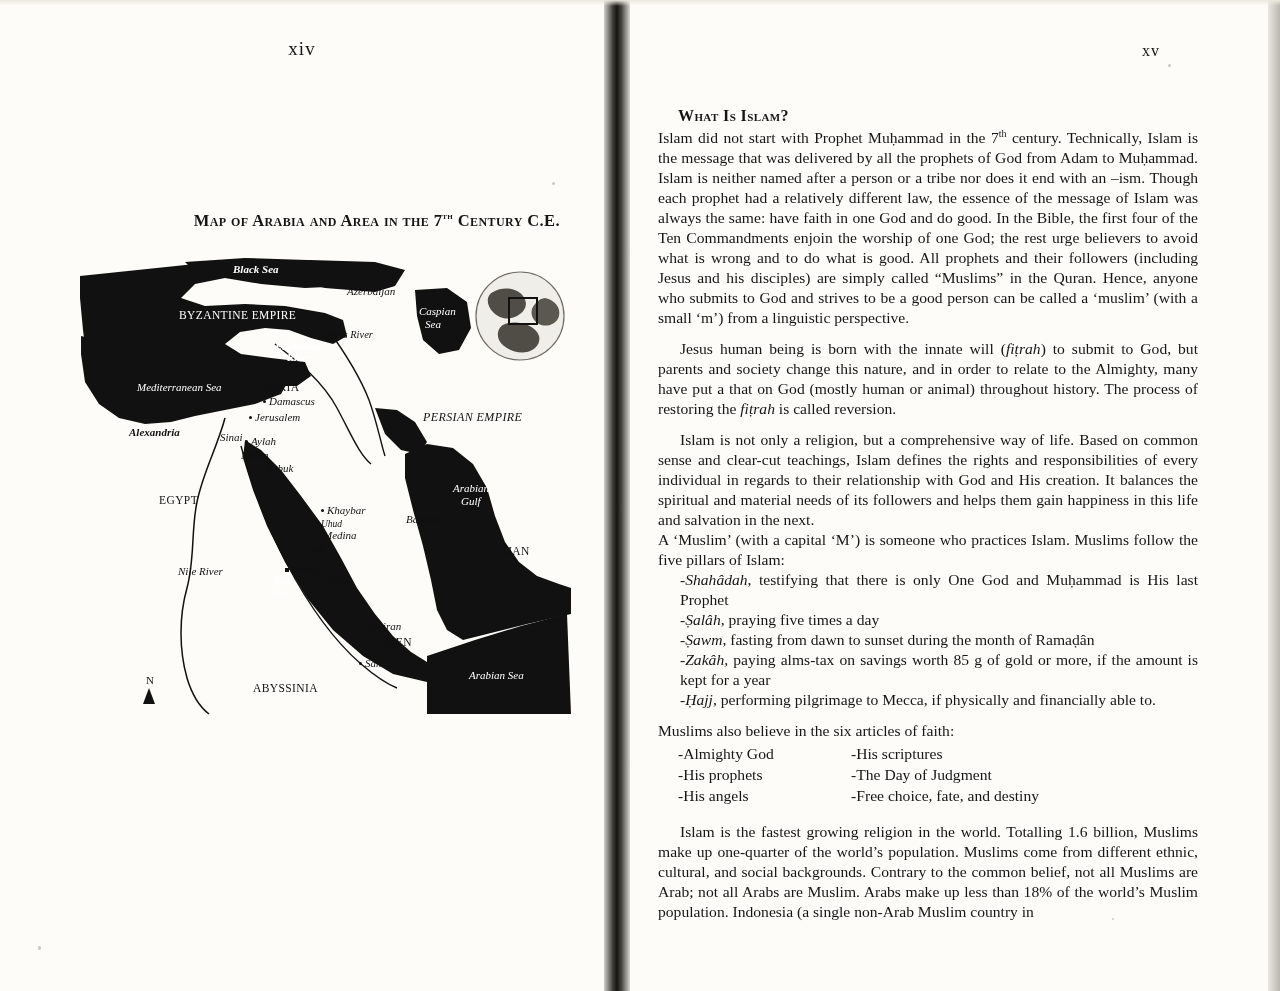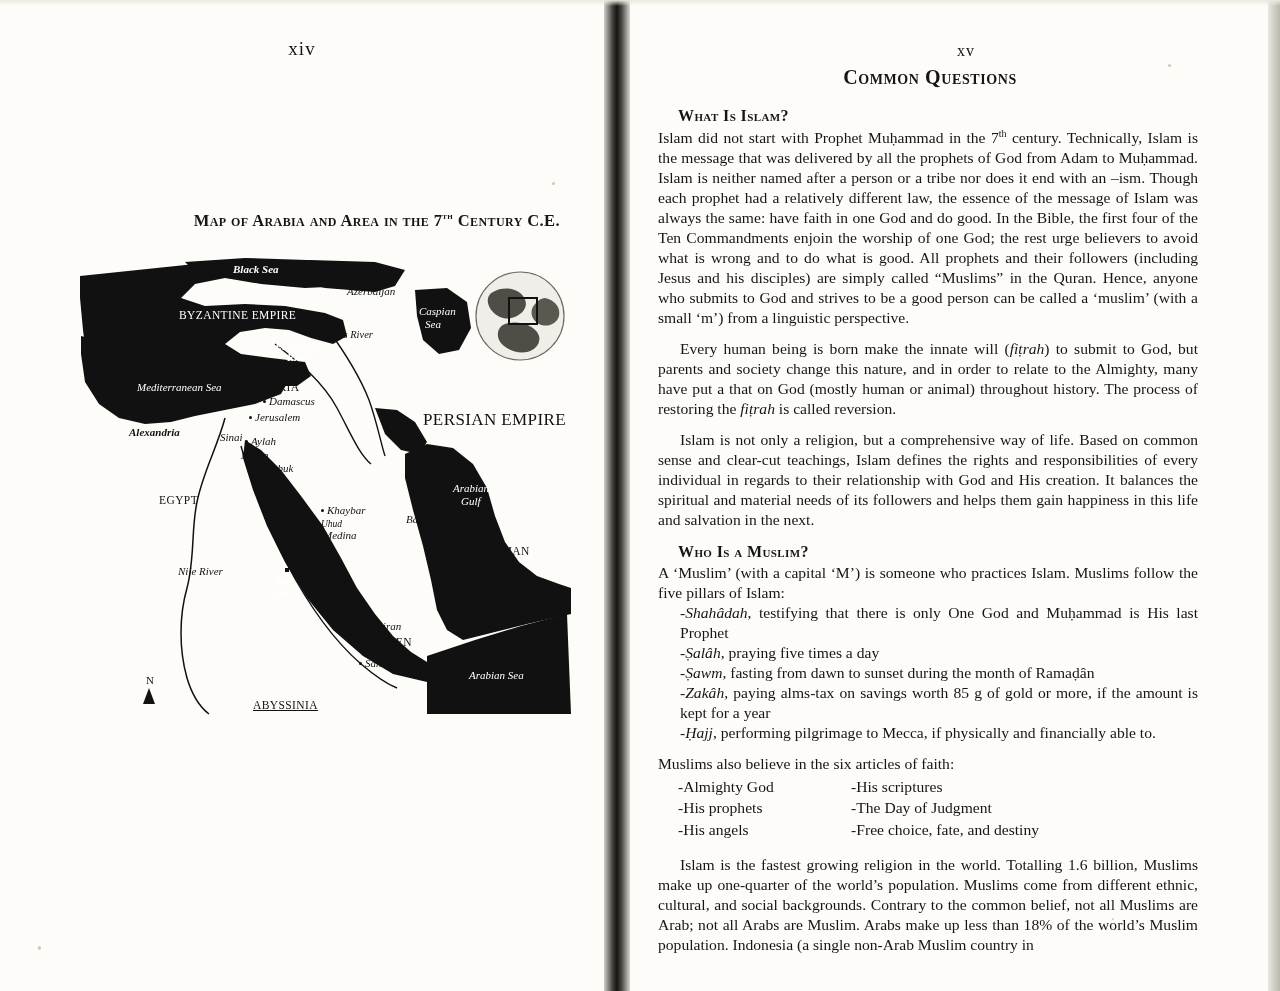--- a/index.html
+++ b/index.html
@@ -79,22 +79,22 @@
     font-family: "Liberation Serif", serif;
     white-space: nowrap;
     line-height: 1;
   }
   .lbl-water { font-style: italic; }
   .lbl-empire { font-variant: small-caps; letter-spacing: 0.4px; }
 
   
   .folio-right {
     position: absolute;
-    left: 696px; top: 42px; width: 540px;
-    text-align: center;
+    left: 620px; top: 42px; width: 540px;
+    text-align: right;
     font-size: 16px;
     letter-spacing: 1px;
   }
   .chap-title {
     position: absolute;
     left: 660px; top: 66px; width: 540px;
     text-align: center;
     font-size: 20px;
     font-variant: small-caps;
     font-weight: bold;
@@ -245,21 +245,21 @@
       <span class="map-label lbl-empire" style="left:104px; top:52px; font-size:11.5px; color:#ffffff;">BYZANTINE EMPIRE</span>
       <span class="map-label lbl-water" style="left:344px; top:48px; font-size:11px; color:#ffffff;">Caspian</span>
       <span class="map-label lbl-water" style="left:350px; top:61px; font-size:11px; color:#ffffff;">Sea</span>
       <span class="map-label lbl-water" style="left:248px; top:72px; font-size:10.5px; color:#111;">Tigris River</span>
       <span class="map-label lbl-water" style="left:200px; top:84px; font-size:10.5px; font-weight:bold; color:#ffffff;">Euphrates</span>
       <span class="map-label lbl-water" style="left:212px; top:95px; font-size:10.5px; font-weight:bold; color:#ffffff;">River</span>
       <span class="map-label lbl-water" style="left:62px; top:124px; font-size:11px; color:#ffffff;">Mediterranean Sea</span>
       <span class="map-label lbl-empire" style="left:188px; top:124px; font-size:11.5px; color:#111;">SYRIA</span>
       <span class="map-label lbl-water" style="left:194px; top:138px; font-size:11px; color:#111;">Damascus</span>
       <span class="map-label lbl-water" style="left:180px; top:154px; font-size:11px; color:#111;">Jerusalem</span>
-      <span class="map-label lbl-empire" style="left:348px; top:153px; font-size:17px; color:#111;">PERSIAN EMPIRE</span>
+      <span class="map-label lbl-empire" style="left:348px; top:153px; font-size:12px; color:#111;font-style:italic;">PERSIAN EMPIRE</span>
       <span class="map-label lbl-water" style="left:54px; top:169px; font-size:11px; color:#111;font-weight:bold;">Alexandria</span>
       <span class="map-label lbl-water" style="left:145px; top:174px; font-size:11px; color:#111;">Sinai</span>
       <span class="map-label lbl-water" style="left:176px; top:178px; font-size:11px; color:#111;">Aylah</span>
       <span class="map-label lbl-water" style="left:166px; top:194px; font-size:9.5px; color:#111;">Midian</span>
       <span class="map-label lbl-water" style="left:192px; top:205px; font-size:11px; color:#111;">Tabuk</span>
       <span class="map-label lbl-empire" style="left:84px; top:237px; font-size:11.5px; color:#111;">EGYPT</span>
       <span class="map-label lbl-water" style="left:252px; top:247px; font-size:11px; color:#111;">Khaybar</span>
       <span class="map-label lbl-water" style="left:378px; top:225px; font-size:11px; color:#ffffff;">Arabian</span>
       <span class="map-label lbl-water" style="left:386px; top:238px; font-size:11px; color:#ffffff;">Gulf</span>
       <span class="map-label lbl-water" style="left:246px; top:262px; font-size:9.5px; color:#111;">Uhud</span>
@@ -269,49 +269,47 @@
       <span class="map-label lbl-empire" style="left:418px; top:288px; font-size:11.5px; color:#111;">OMAN</span>
       <span class="map-label lbl-water" style="left:103px; top:308px; font-size:11px; color:#111;">Nile River</span>
       <span class="map-label" style="left:216px; top:306px; font-size:11px; color:#111;">Mecca</span>
       <span class="map-label lbl-water" style="left:199px; top:317px; font-size:11px; color:#ffffff;">Red</span>
       <span class="map-label lbl-water" style="left:198px; top:330px; font-size:11px; color:#ffffff;">Sea</span>
       <span class="map-label lbl-water" style="left:253px; top:317px; font-size:11px; color:#111;">Ta'if</span>
       <span class="map-label lbl-water" style="left:295px; top:363px; font-size:11px; color:#111;">Najran</span>
       <span class="map-label lbl-empire" style="left:294px; top:379px; font-size:11.5px; color:#111;">YEMEN</span>
       <span class="map-label lbl-water" style="left:290px; top:400px; font-size:11px; color:#111;">Sanaa</span>
       <span class="map-label lbl-water" style="left:394px; top:412px; font-size:11px; color:#ffffff;">Arabian Sea</span>
-      <span class="map-label lbl-empire" style="left:178px; top:442px; font-size:11.5px; color:#111;text-decoration:underline;">ABYSSINIA</span>
+      <span class="map-label lbl-empire" style="left:178px; top:425px; font-size:11.5px; color:#111;">ABYSSINIA</span>
       <span class="map-label" style="left:71px; top:417px; font-size:11px; color:#111;">N</span>
 
       <span class="speck" style="left:188px; top:142px; width:3px; height:3px; background:#111; opacity:1;"></span>
       <span class="speck" style="left:174px; top:158px; width:3px; height:3px; background:#111; opacity:1;"></span>
       <span class="speck" style="left:170px; top:182px; width:3px; height:3px; background:#111; opacity:1;"></span>
       <span class="speck" style="left:186px; top:209px; width:3px; height:3px; background:#111; opacity:1;"></span>
       <span class="speck" style="left:246px; top:251px; width:3px; height:3px; background:#111; opacity:1;"></span>
       <span class="speck" style="left:242px; top:276px; width:3px; height:3px; background:#111; opacity:1;"></span>
       <span class="speck" style="left:210px; top:310px; width:4px; height:4px; background:#111; opacity:1; border-radius:0;"></span>
       <span class="speck" style="left:247px; top:321px; width:3px; height:3px; background:#111; opacity:1;"></span>
       <span class="speck" style="left:289px; top:367px; width:3px; height:3px; background:#111; opacity:1;"></span>
       <span class="speck" style="left:284px; top:404px; width:3px; height:3px; background:#111; opacity:1;"></span>
     </div>
   </div>
 
   <div class="folio-right">xv</div>
-  <div class="chap-title">Common Questions</div>
 
   <div class="col">
     <h3 class="sec">What Is Islam?</h3>
 
     <p class="body noind"><span>Islam did not start with Prophet Muḥammad in the 7</span><span class="sup">th</span><span> century. Technically, Islam is the message that was delivered by all the prophets of God from Adam to Muḥammad. Islam is neither named after a person or a tribe nor does it end with an –ism. Though each prophet had a relatively different law, the essence of the message of Islam was always the same: have faith in one God and do good. In the Bible, the first four of the Ten Commandments enjoin the worship of one God; the rest urge believers to avoid what is wrong and to do what is good. All prophets and their followers (including Jesus and his disciples) are simply called “Muslims” in the Quran. Hence, anyone who submits to God and strives to be a good person can be called a ‘muslim’ (with a small ‘m’) from a linguistic perspective.</span></p>
 
-    <p class="body ind"><span>Every human being is born make the innate will (</span><em>fiṭrah</em><span>) to submit to God, but parents and society change this nature, and in order to relate to the Almighty, many have put a that on God (mostly human or animal) throughout history. The process of restoring the </span><em>fiṭrah</em><span> is called reversion.</span></p>
+    <p class="body ind"><span>Jesus human being is born with the innate will (</span><em>fiṭrah</em><span>) to submit to God, but parents and society change this nature, and in order to relate to the Almighty, many have put a that on God (mostly human or animal) throughout history. The process of restoring the </span><em>fiṭrah</em><span> is called reversion.</span></p>
 
     <p class="body ind">Islam is not only a religion, but a comprehensive way of life. Based on common sense and clear-cut teachings, Islam defines the rights and responsibilities of every individual in regards to their relationship with God and His creation. It balances the spiritual and material needs of its followers and helps them gain happiness in this life and salvation in the next.</p>
 
-    <h3 class="sec spaced">Who Is a Muslim?</h3>
 
     <p class="body noind">A ‘Muslim’ (with a capital ‘M’) is someone who practices Islam. Muslims follow the five pillars of Islam:</p>
 
     <ul class="pillars">
       <li><em>-Shahâdah</em><span>, testifying that there is only One God and Muḥammad is His last Prophet</span></li>
       <li><em>-Ṣalâh</em><span>, praying five times a day</span></li>
       <li><em>-Ṣawm</em><span>, fasting from dawn to sunset during the month of Ramaḍân</span></li>
       <li><em>-Zakâh,</em><span> paying alms-tax on savings worth 85 g of gold or more, if the amount is kept for a year</span></li>
       <li><em>-Ḥajj</em><span>, performing pilgrimage to Mecca, if physically and financially able to.</span></li>
     </ul>

